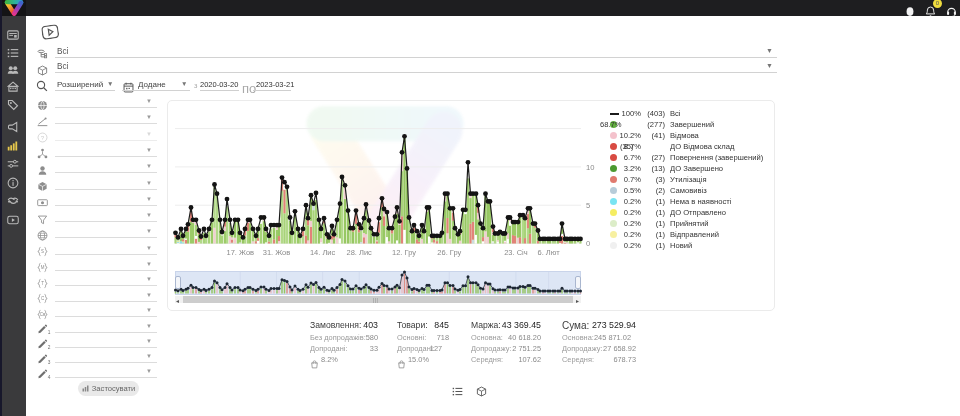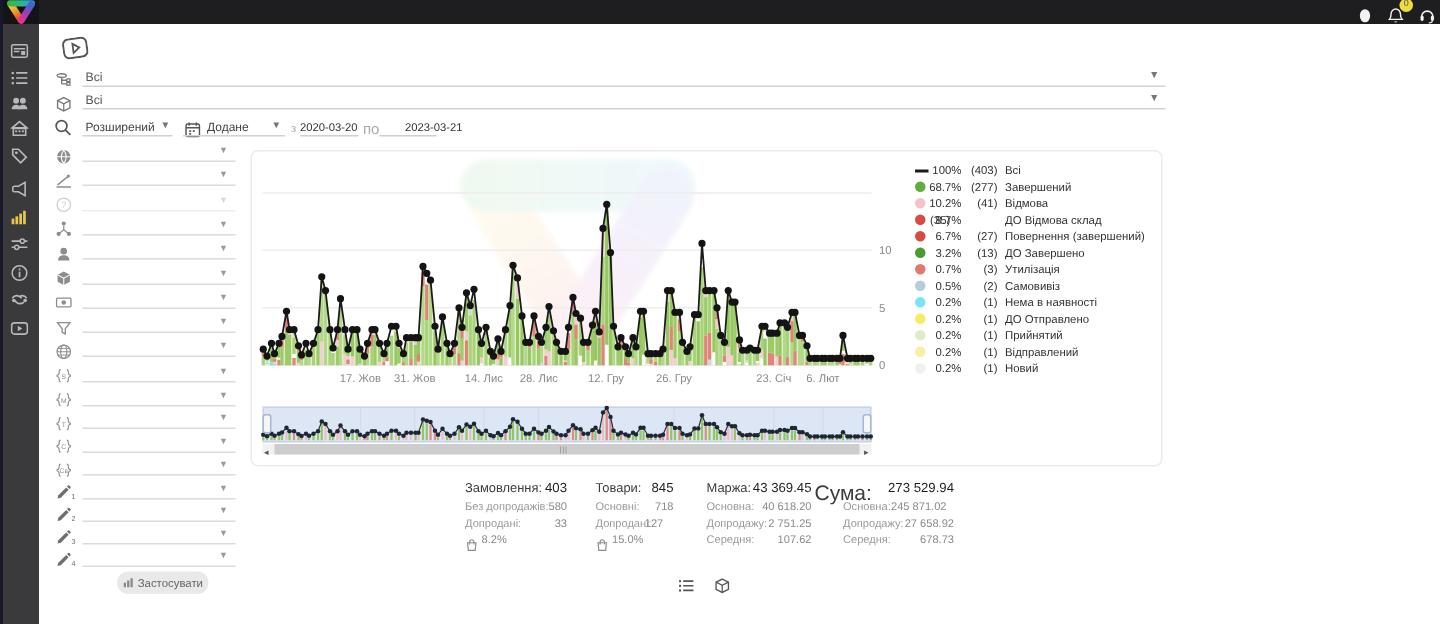--- a/index.html
+++ b/index.html
@@ -152,22 +152,22 @@
       <rect x="4.5" y="8.5" width="2" height="1.6" fill="#555"></rect>
       <rect x="8" y="8.5" width="2" height="1.6" fill="#555"></rect>
       <rect x="4.5" y="11.2" width="2" height="1.6" fill="#555"></rect>
     </svg></div>
 <div class="abs" style="left:138px;top:79.5px;font-size:8px;color:#444">Додане</div>
 <div class="abs" style="left:181px;top:80px;font-size:6.5px;color:#777">▼</div>
 <div class="abs" style="left:122px;top:89.5px;width:68px;border-bottom:1px solid #d2d2d2"></div>
 <div class="abs" style="left:194px;top:80.5px;font-size:7.5px;color:#aaa">з</div>
 <div class="abs" style="left:200px;top:80px;font-size:7.5px;color:#333">2020-03-20</div>
 <div class="abs" style="left:200px;top:89.5px;width:38.5px;border-bottom:1px solid #cfcfcf"></div>
-<div class="abs" style="left:242px;top:80.5px;font-size:10px;color:#aaa">по</div>
-<div class="abs" style="left:270px;top:80px;font-size:7.5px;color:#333">2023-03-21</div>
+<div class="abs" style="left:242px;top:80.5px;font-size:13px;color:#aaa">по</div>
+<div class="abs" style="left:256px;top:80px;font-size:7.5px;color:#333">2023-03-21</div>
 <div class="abs" style="left:253px;top:89.5px;width:38px;border-bottom:1px solid #cfcfcf"></div>
 
 <div style="position:absolute;left:37px;top:96.5px"><svg width="11" height="11" viewBox="0 0 16 16">
       <circle cx="8" cy="8" r="6.5" fill="#8d8d8d"></circle>
       <path d="M8 1.5a10 10 0 000 13M8 1.5a10 10 0 010 13M1.5 8h13" stroke="#fff" stroke-width="1" fill="none"></path>
     </svg></div>
 <div style="position:absolute;left:55px;top:107.0px;width:102px;border-bottom:1px solid #dcdcdc"></div>
 <div style="position:absolute;left:146px;top:98.0px;font-size:6px;color:#9a9a9a">▼</div>
 <div style="position:absolute;left:37px;top:112.8px"><svg width="11" height="11" viewBox="0 0 16 16">
       <path d="M2 12L12 4" stroke="#8d8d8d" stroke-width="1.4" fill="none"></path>
@@ -1212,35 +1212,35 @@
     </svg></div>
 <div style="position:absolute;left:408px;top:354.6px;font-size:7.4px;color:#8a8a8a">15.0%</div>
 <div style="position:absolute;left:471px;top:319.5px;font-size:8.6px;color:#3c3c3c">Маржа:</div>
 <div style="position:absolute;left:481px;top:319.5px;width:60px;text-align:right;font-size:8.8px;color:#1f1f1f">43 369.45</div>
 <div style="position:absolute;left:471px;top:333.0px;font-size:7.4px;color:#9a9a9a">Основна:</div>
 <div style="position:absolute;left:499px;top:333.0px;width:42px;text-align:right;font-size:7.4px;color:#8a8a8a">40 618.20</div>
 <div style="position:absolute;left:471px;top:343.8px;font-size:7.4px;color:#9a9a9a">Допродажу:</div>
 <div style="position:absolute;left:499px;top:343.8px;width:42px;text-align:right;font-size:7.4px;color:#8a8a8a">2 751.25</div>
 <div style="position:absolute;left:471px;top:354.6px;font-size:7.4px;color:#9a9a9a">Середня:</div>
 <div style="position:absolute;left:499px;top:354.6px;width:42px;text-align:right;font-size:7.4px;color:#8a8a8a">107.62</div>
-<div style="position:absolute;left:543px;top:319.5px;font-size:14px;color:#3c3c3c">Сума:</div>
+<div style="position:absolute;left:562px;top:319.5px;font-size:10px;color:#3c3c3c">Сума:</div>
 <div style="position:absolute;left:576px;top:319.5px;width:60px;text-align:right;font-size:8.8px;color:#1f1f1f">273 529.94</div>
 <div style="position:absolute;left:562px;top:333.0px;font-size:7.4px;color:#9a9a9a">Основна:</div>
 <div style="position:absolute;left:594px;top:333.0px;width:42px;text-align:left;font-size:7.4px;color:#8a8a8a">245 871.02</div>
 <div style="position:absolute;left:562px;top:343.8px;font-size:7.4px;color:#9a9a9a">Допродажу:</div>
 <div style="position:absolute;left:594px;top:343.8px;width:42px;text-align:right;font-size:7.4px;color:#8a8a8a">27 658.92</div>
 <div style="position:absolute;left:562px;top:354.6px;font-size:7.4px;color:#9a9a9a">Середня:</div>
 <div style="position:absolute;left:594px;top:354.6px;width:42px;text-align:right;font-size:7.4px;color:#8a8a8a">678.73</div>
 
 <div style="position:absolute;left:610px;top:112.5px;width:9px;height:2.6px;background:#1b1b1b"></div>
 <div style="position:absolute;left:600px;top:109.4px;width:41px;text-align:right;font-size:7.6px;color:#333">100%</div>
 <div style="position:absolute;left:620px;top:109.4px;width:45px;text-align:right;font-size:7.6px;color:#333">(403)</div>
 <div style="position:absolute;left:670px;top:109.4px;font-size:7.6px;color:#333;white-space:nowrap">Всі</div>
 <div style="position:absolute;left:610px;top:121.4px;width:7px;height:7px;border-radius:50%;background:#61ae3e"></div>
-<div style="position:absolute;left:600px;top:120.3px;width:41px;text-align:right;font-size:7.6px;color:#333">68.7%</div>
+<div style="position:absolute;left:600px;top:120.3px;width:41px;text-align:left;font-size:7.6px;color:#333">68.7%</div>
 <div style="position:absolute;left:620px;top:120.3px;width:45px;text-align:right;font-size:7.6px;color:#333">(277)</div>
 <div style="position:absolute;left:670px;top:120.3px;font-size:7.6px;color:#333;white-space:nowrap">Завершений</div>
 <div style="position:absolute;left:610px;top:132.4px;width:7px;height:7px;border-radius:50%;background:#f4c2cc"></div>
 <div style="position:absolute;left:600px;top:131.3px;width:41px;text-align:right;font-size:7.6px;color:#333">10.2%</div>
 <div style="position:absolute;left:620px;top:131.3px;width:45px;text-align:right;font-size:7.6px;color:#333">(41)</div>
 <div style="position:absolute;left:670px;top:131.3px;font-size:7.6px;color:#333;white-space:nowrap">Відмова</div>
 <div style="position:absolute;left:610px;top:143.3px;width:7px;height:7px;border-radius:50%;background:#d84b42"></div>
 <div style="position:absolute;left:600px;top:142.2px;width:41px;text-align:right;font-size:7.6px;color:#333">8.7%</div>
 <div style="position:absolute;left:620px;top:142.2px;width:45px;font-size:7.6px;color:#333">(35)</div>
 <div style="position:absolute;left:670px;top:142.2px;font-size:7.6px;color:#333;white-space:nowrap">ДО Відмова склад</div>

